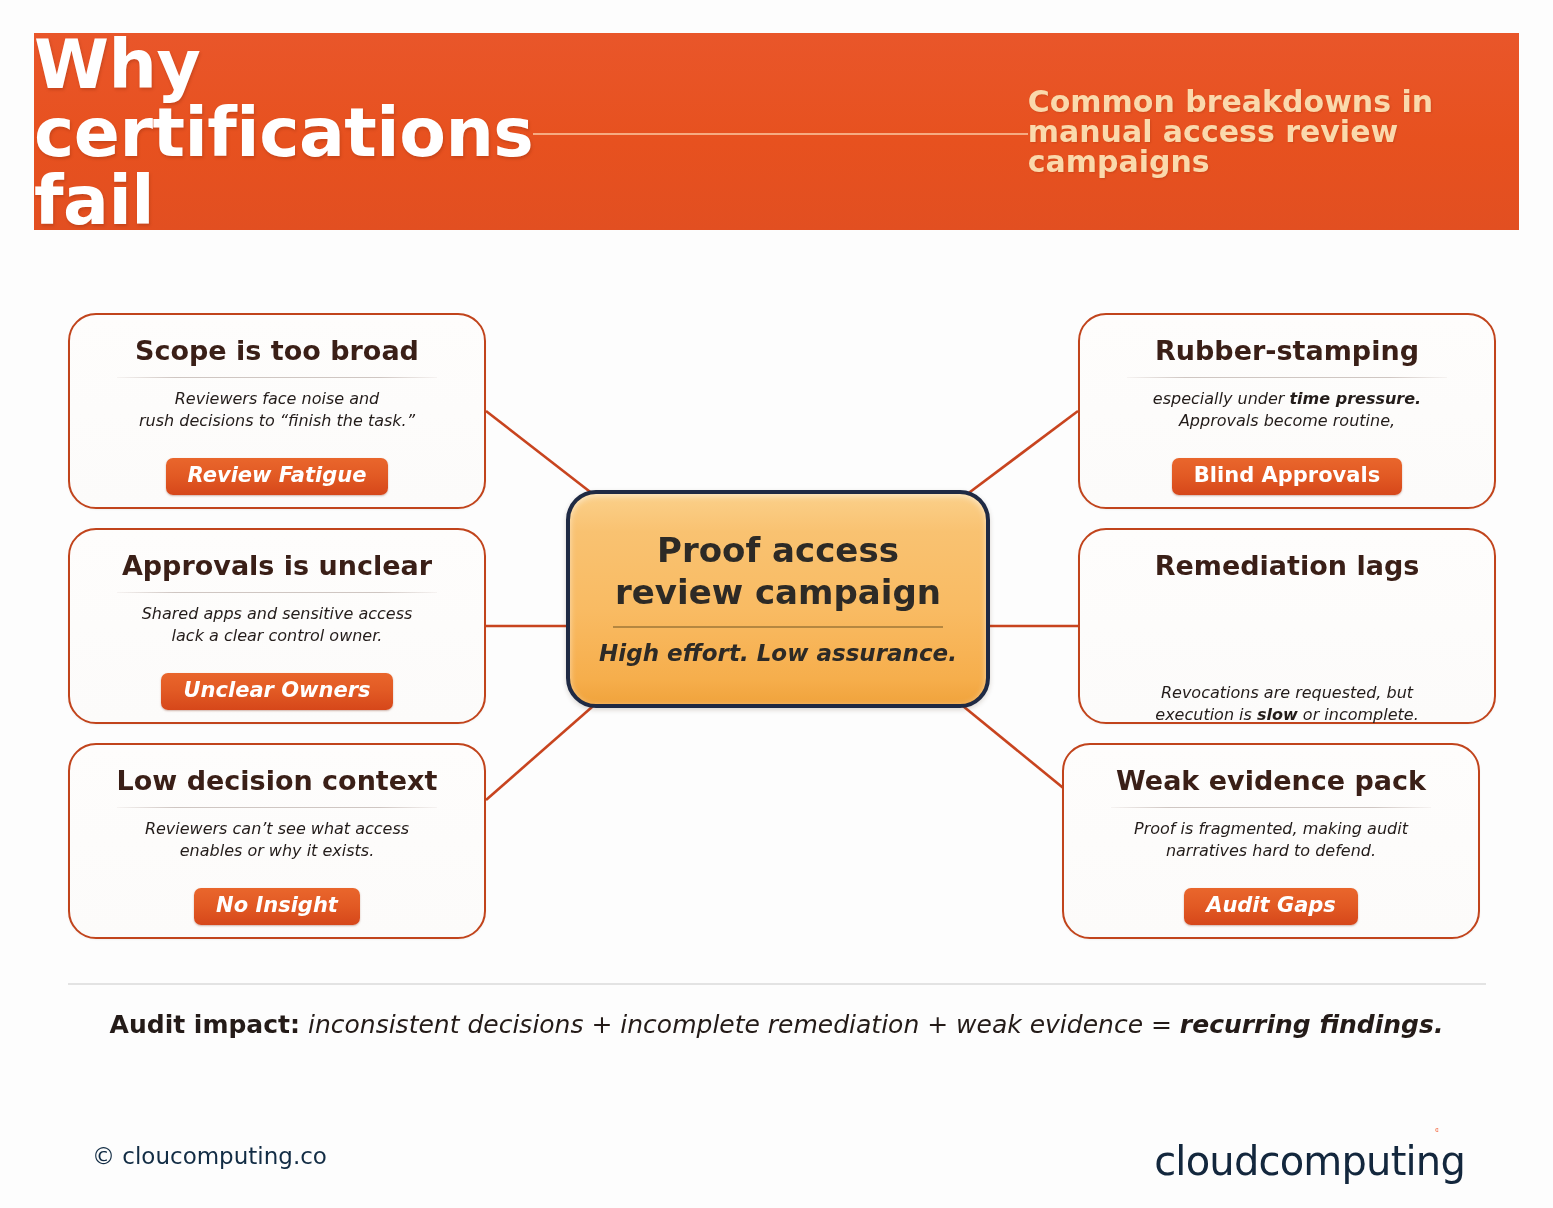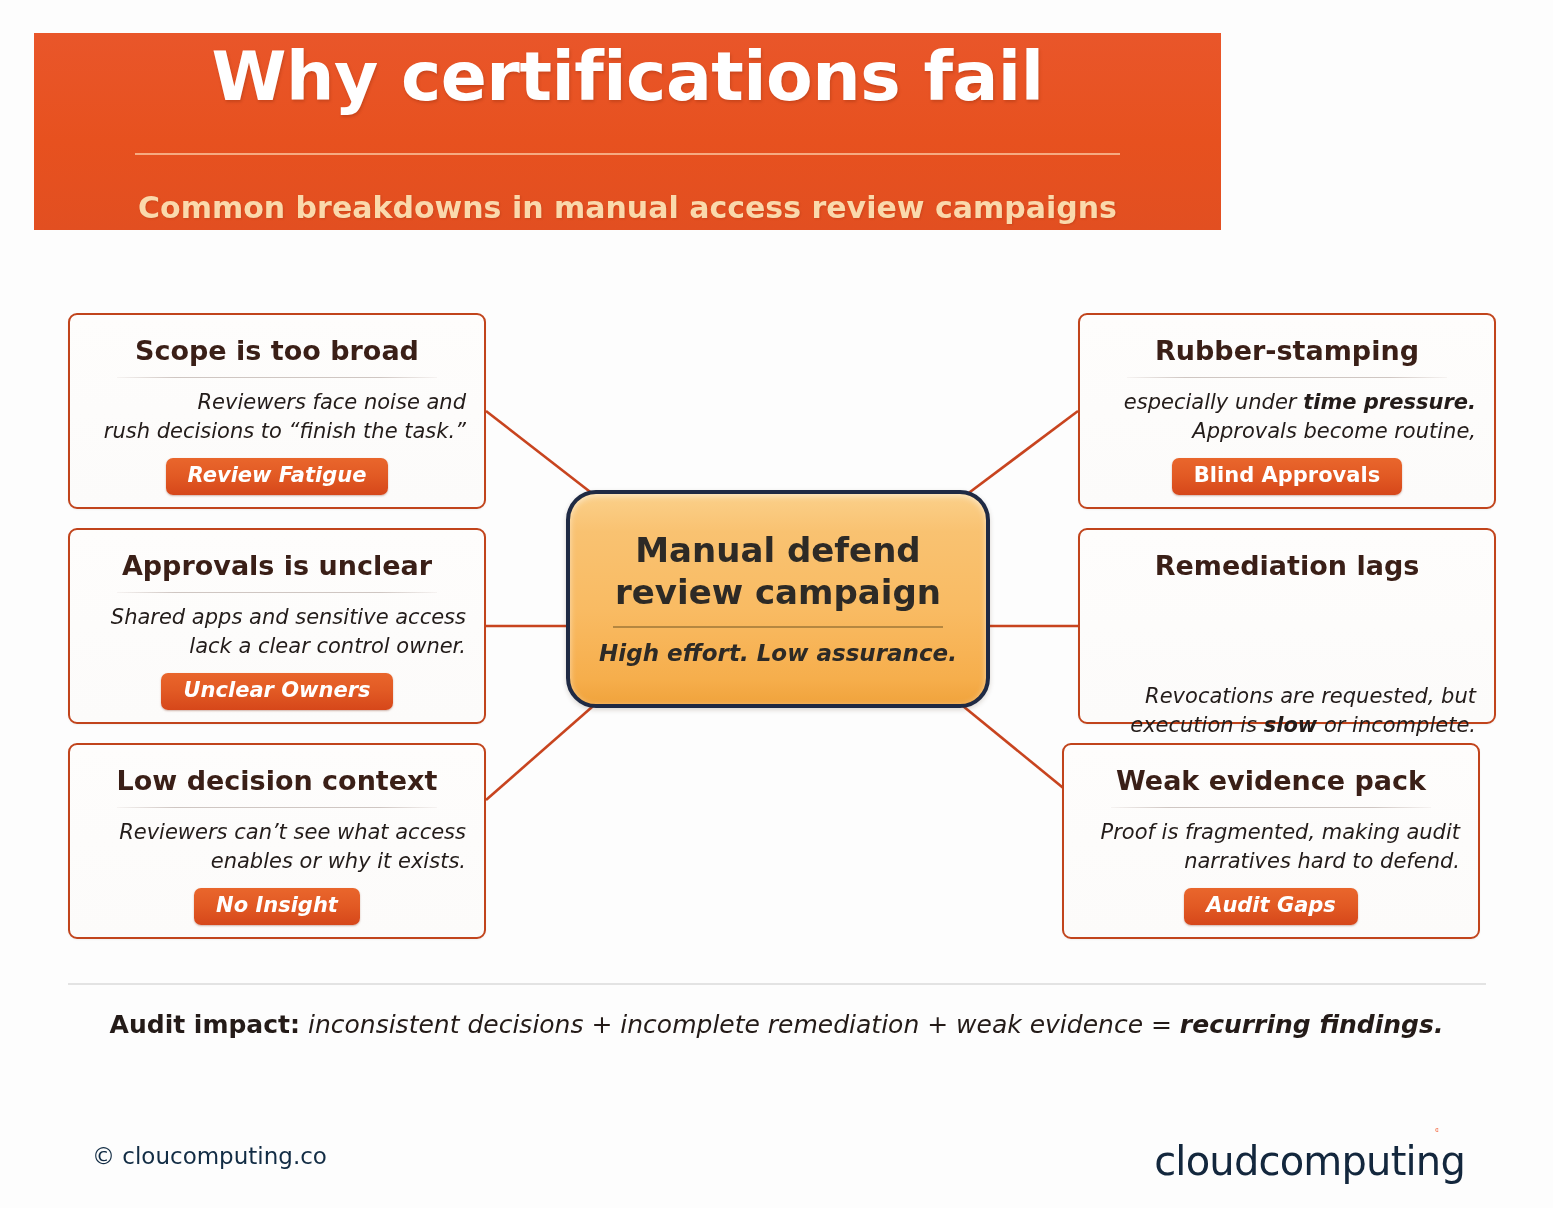--- a/index.html
+++ b/index.html
@@ -15,29 +15,28 @@
     overflow: hidden;
     font-family: "DejaVu Sans", "Liberation Sans", sans-serif;
     background: #fdfdfd;
   }
 
   
   #header-band {
     position: absolute;
     left: 34px;
     top: 33px;
-    width: 1187px;
+    width: 1485px;
     height: 197px;
     background: linear-gradient(180deg, #e9562a 0%, #e7511f 55%, #e24f21 100%);
     box-sizing: border-box;
     display: flex;
-    flex-direction: column;
+    flex-direction: row;
     align-items: center;
     justify-content: center;
-    gap: 24px;
   }
   #header-title {
     font-size: 68px;
     font-weight: 700;
     color: #ffffff;
     letter-spacing: -0.5px;
     line-height: 1;
     margin-top: 2px;
     text-shadow: 1px 2px 3px rgba(120,35,10,.28);
     font-family: "DejaVu Sans", "Liberation Sans", sans-serif;
@@ -66,21 +65,21 @@
   }
 
   
   .card {
     position: absolute;
     width: 418px;
     height: 196px;
     box-sizing: border-box;
     background: linear-gradient(180deg,#fefdfc 0%, #fcfbfa 100%);
     border: 2.6px solid #c1441c;
-    border-radius: 9px;
+    border-radius: 28px;
     z-index: 3;
     padding: 12px 16px 10px 16px;
     display: flex;
     flex-direction: column;
     align-items: center;
     box-shadow: 0 1px 2px rgba(0,0,0,.05);
   }
   .card-title {
     font-size: 27px;
     font-weight: 700;
@@ -90,25 +89,25 @@
     margin-top: 9px;
     white-space: nowrap;
   }
   .card-rule {
     width: 320px;
     height: 1.5px;
     background: linear-gradient(90deg, rgba(205,190,185,.15), #cfc6c2 18%, #cfc6c2 82%, rgba(205,190,185,.15));
     margin: 11px 0 10px 0;
   }
   .card-body {
-    font-size: 21px;
+    font-size: 16px;
     font-style: italic;
     color: #231c1a;
     line-height: 1.38;
-    text-align: right;
+    text-align: center;
     width: 100%;
     padding: 0 2px;
     box-sizing: border-box;
   }
   .card-body b { font-weight: 700; font-style: italic; }
   .pill {
     margin-top: auto;
     margin-bottom: 2px;
     align-self: center;
     background: linear-gradient(180deg,#e9662c 0%, #e25a24 48%, #d6471a 100%);
@@ -303,21 +302,21 @@
   <div class="card-rule"></div>
   <div class="card-body">
     <div>Proof is fragmented, making audit</div>
     <div><span>narratives hard to defend.</span><b></b><span></span></div>
   </div>
   <div class="pill">Audit Gaps</div>
 </div>
 
 <div id="hub">
   <div id="hub-title">
-    <div>Manual defend</div>
+    <div>Proof access</div>
     <div>review campaign</div>
   </div>
   <div id="hub-rule"></div>
   <div id="hub-sub">High effort. Low assurance.</div>
 </div>
 
 <div id="footer-rule"></div>
 
 <div id="footer-impact">
   <span class="lead">Audit impact:</span><span> inconsistent decisions + incomplete remediation + weak evidence = </span><span class="tail">recurring findings.</span>

